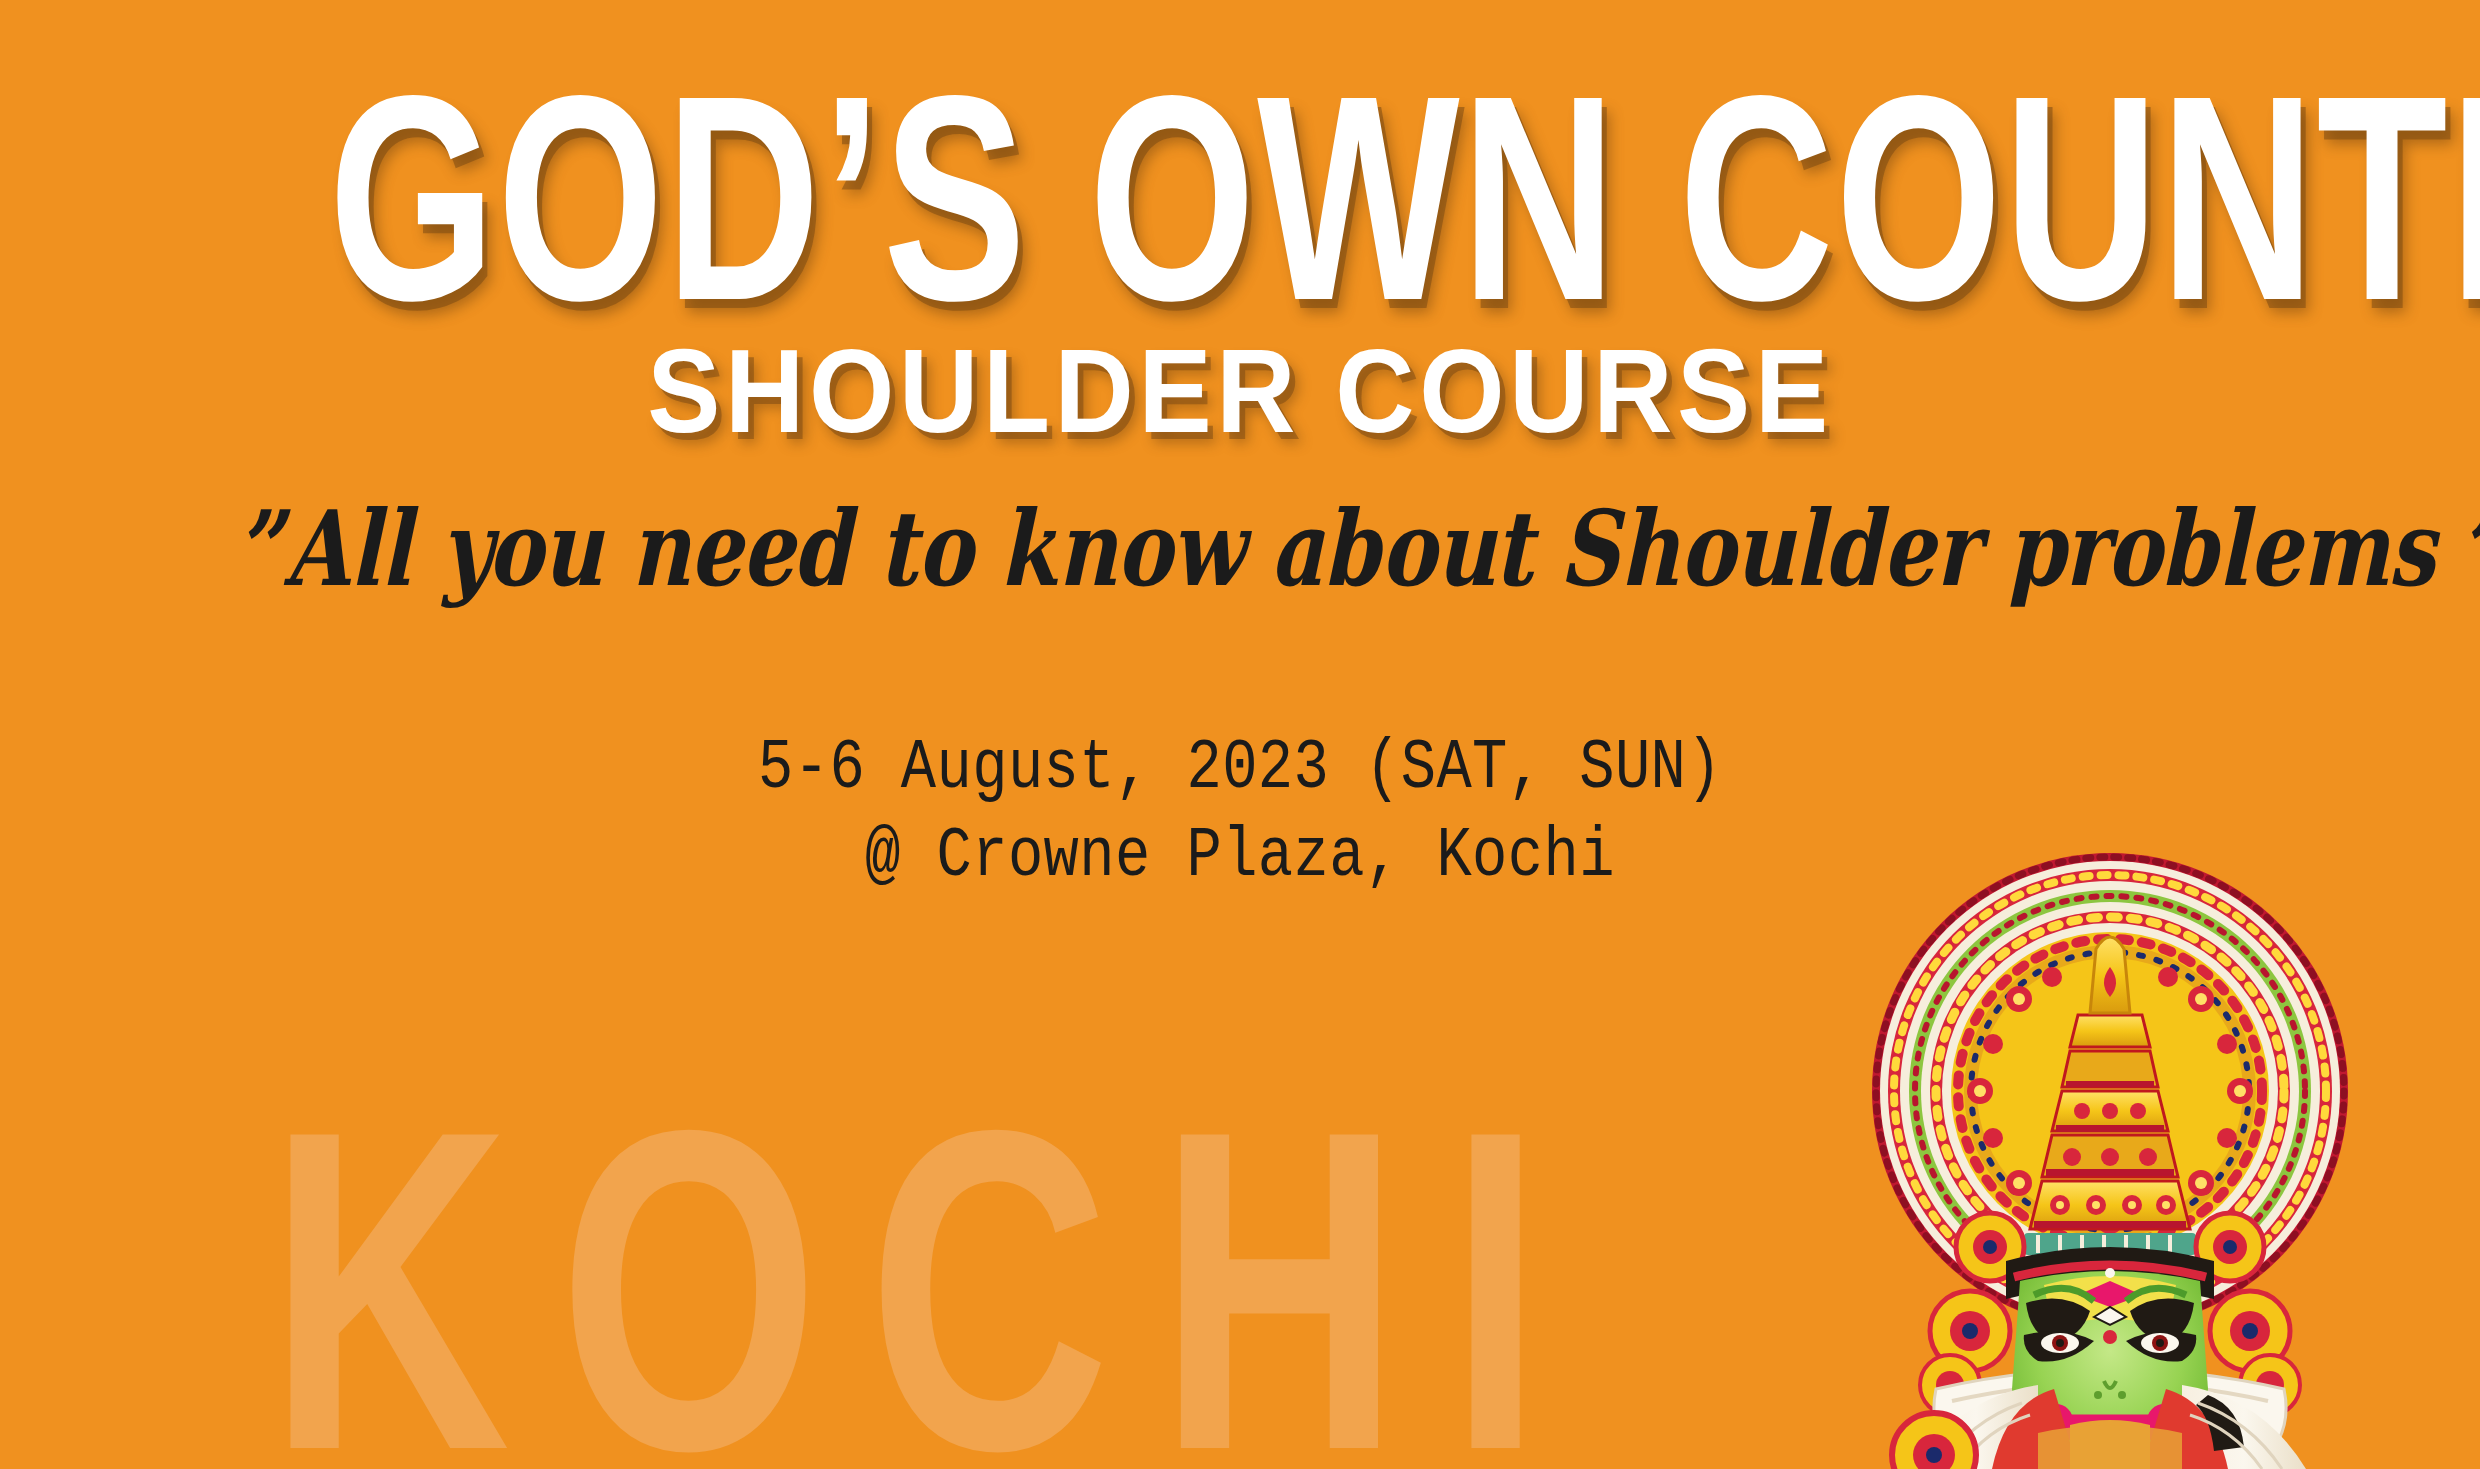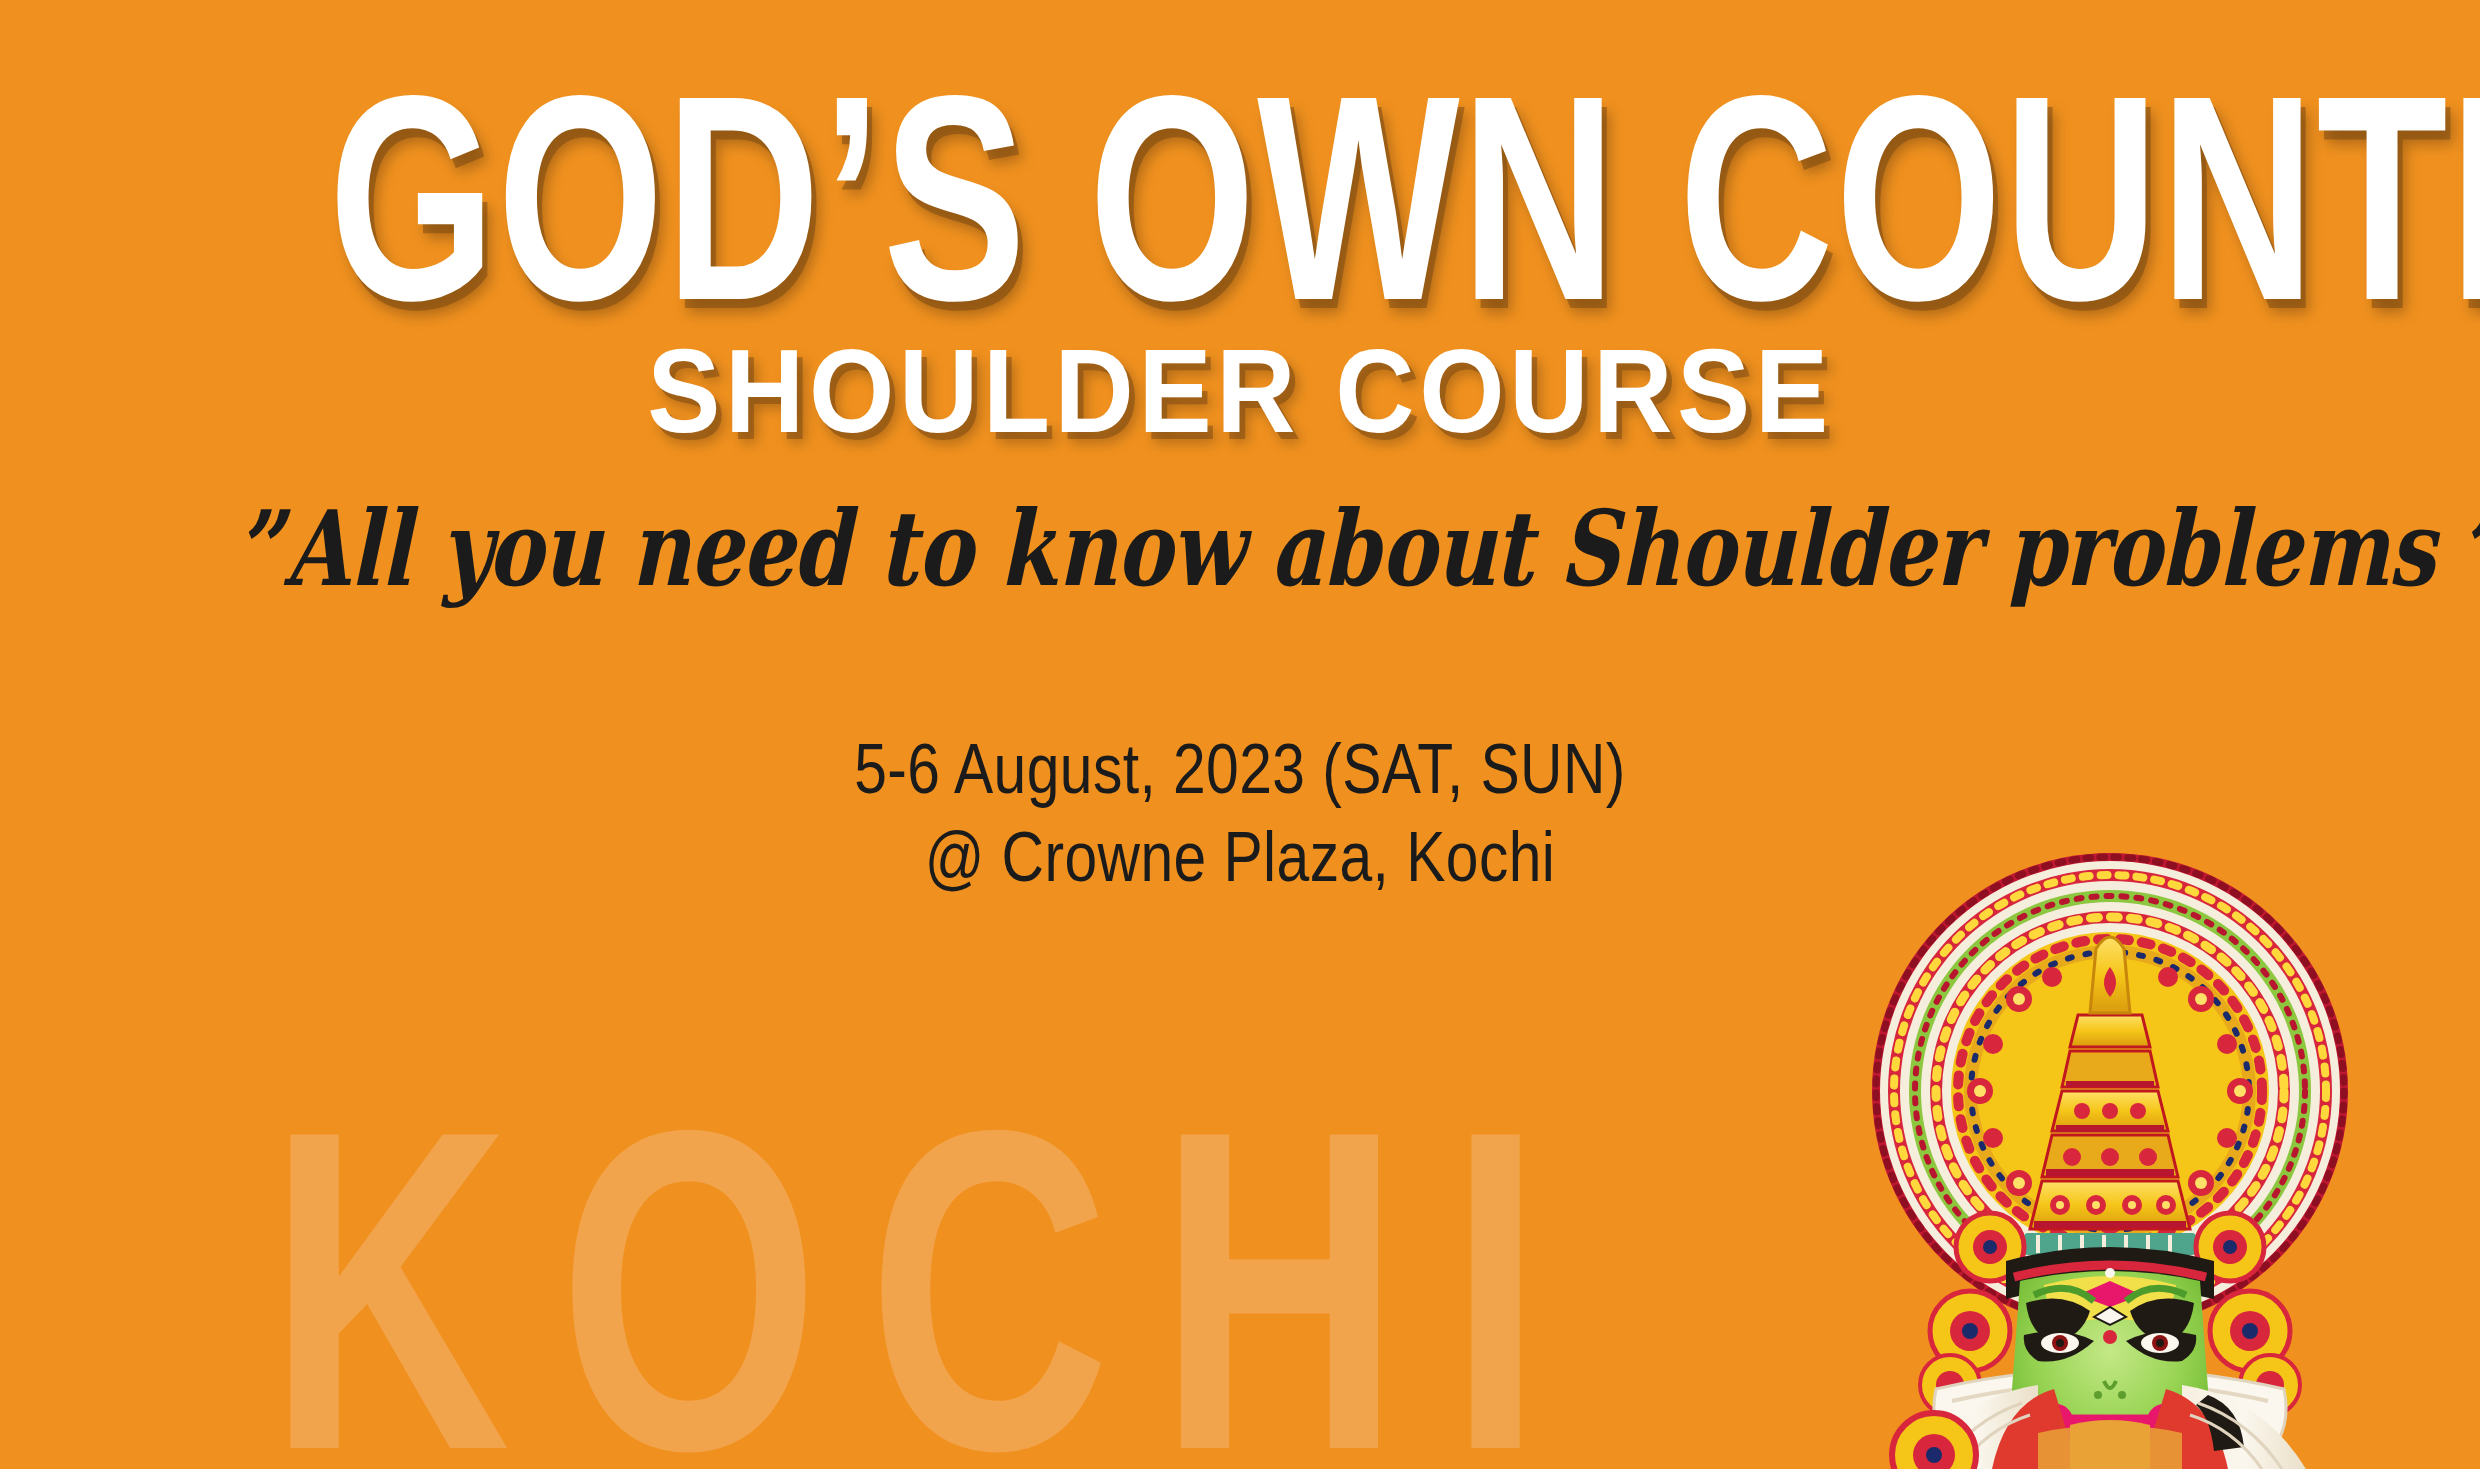--- a/index.html
+++ b/index.html
@@ -95,21 +95,21 @@
     transform-origin:center top;
   }
 
   
   .details {
     position:absolute;
     top:725px;
     left:0; width:2480px;
     text-align:center;
     color:#1B1B1B;
-    font-family:Liberation Sans, sans-serif;
+    font-family:Liberation Mono, monospace;
   }
   .details .line {
     font-size:70px;
     line-height:1.26;
     letter-spacing:0.5px;
     white-space:nowrap;
     transform:scaleX(0.84);
     transform-origin:center center;
   }
 

